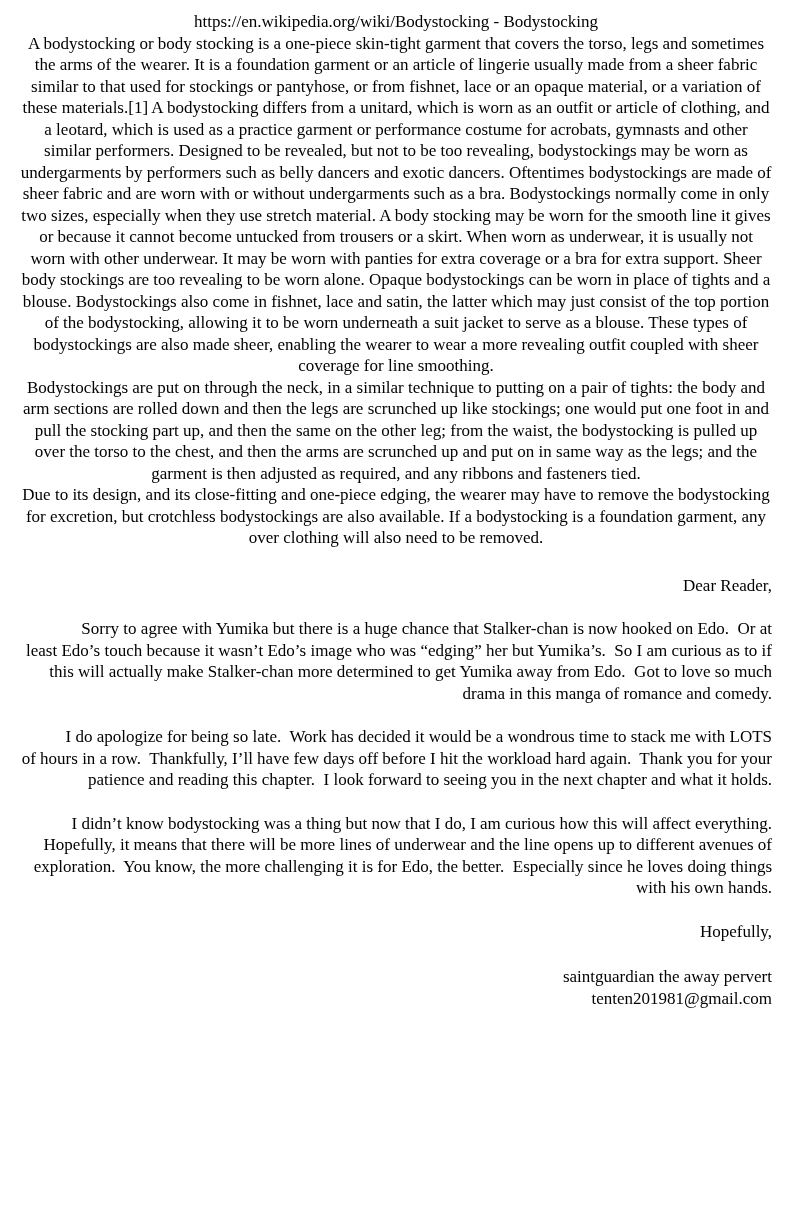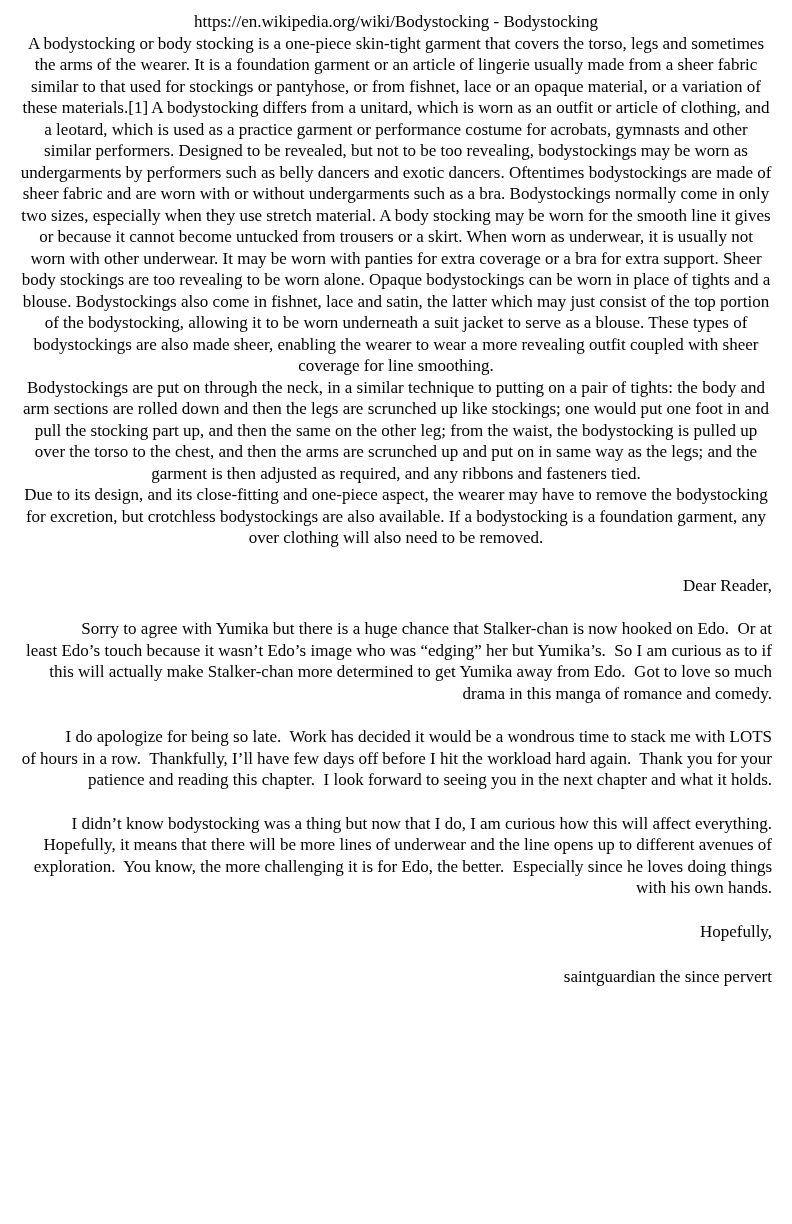--- a/index.html
+++ b/index.html
@@ -48,25 +48,26 @@
 </style>
 </head>
 <body>
 
 <main class="page">
 
   <section class="wiki-excerpt">
     <p>https://en.wikipedia.org/wiki/Bodystocking - Bodystocking</p>
     <p>A bodystocking or body stocking is a one-piece skin-tight garment that covers the torso, legs and sometimes the arms of the wearer. It is a foundation garment or an article of lingerie usually made from a sheer fabric similar to that used for stockings or pantyhose, or from fishnet, lace or an opaque material, or a variation of these materials.[1] A bodystocking differs from a unitard, which is worn as an outfit or article of clothing, and a leotard, which is used as a practice garment or performance costume for acrobats, gymnasts and other similar performers. Designed to be revealed, but not to be too revealing, bodystockings may be worn as undergarments by performers such as belly dancers and exotic dancers. Oftentimes bodystockings are made of sheer fabric and are worn with or without undergarments such as a bra. Bodystockings normally come in only two sizes, especially when they use stretch material. A body stocking may be worn for the smooth line it gives or because it cannot become untucked from trousers or a skirt. When worn as underwear, it is usually not worn with other underwear. It may be worn with panties for extra coverage or a bra for extra support. Sheer body stockings are too revealing to be worn alone. Opaque bodystockings can be worn in place of tights and a blouse. Bodystockings also come in fishnet, lace and satin, the latter which may just consist of the top portion of the bodystocking, allowing it to be worn underneath a suit jacket to serve as a blouse. These types of bodystockings are also made sheer, enabling the wearer to wear a more revealing outfit coupled with sheer coverage for line smoothing.</p>
     <p>Bodystockings are put on through the neck, in a similar technique to putting on a pair of tights: the body and arm sections are rolled down and then the legs are scrunched up like stockings; one would put one foot in and pull the stocking part up, and then the same on the other leg; from the waist, the bodystocking is pulled up over the torso to the chest, and then the arms are scrunched up and put on in same way as the legs; and the garment is then adjusted as required, and any ribbons and fasteners tied.</p>
-    <p>Due to its design, and its close-fitting and one-piece aspect, the wearer may have to remove the bodystocking for excretion, but crotchless bodystockings are also available. If a bodystocking is a foundation garment, any over clothing will also need to be removed.</p>
+    <p>Due to its design, and its close-fitting and one-piece edging, the wearer may have to remove the bodystocking for excretion, but crotchless bodystockings are also available. If a bodystocking is a foundation garment, any over clothing will also need to be removed.</p>
   </section>
 
   <section class="letter">
     <p class="salutation">Dear Reader,</p>
     <p class="body-para">Sorry to agree with Yumika but there is a huge chance that Stalker-chan is now hooked on Edo.  Or at least Edo’s touch because it wasn’t Edo’s image who was “edging” her but Yumika’s.  So I am curious as to if this will actually make Stalker-chan more determined to get Yumika away from Edo.  Got to love so much drama in this manga of romance and comedy.</p>
     <p class="body-para">I do apologize for being so late.  Work has decided it would be a wondrous time to stack me with LOTS of hours in a row.  Thankfully, I’ll have few days off before I hit the workload hard again.  Thank you for your patience and reading this chapter.  I look forward to seeing you in the next chapter and what it holds.</p>
     <p class="body-para">I didn’t know bodystocking was a thing but now that I do, I am curious how this will affect everything.  Hopefully, it means that there will be more lines of underwear and the line opens up to different avenues of exploration.  You know, the more challenging it is for Edo, the better.  Especially since he loves doing things with his own hands.</p>
     <p class="closing">Hopefully,</p>
-    <p class="signature-name">saintguardian the since pervert</p>
+    <p class="signature-name">saintguardian the away pervert</p>
+    <p class="signature-email">tenten201981@gmail.com</p>
   </section>
 
 </main>
 
 </body></html>

